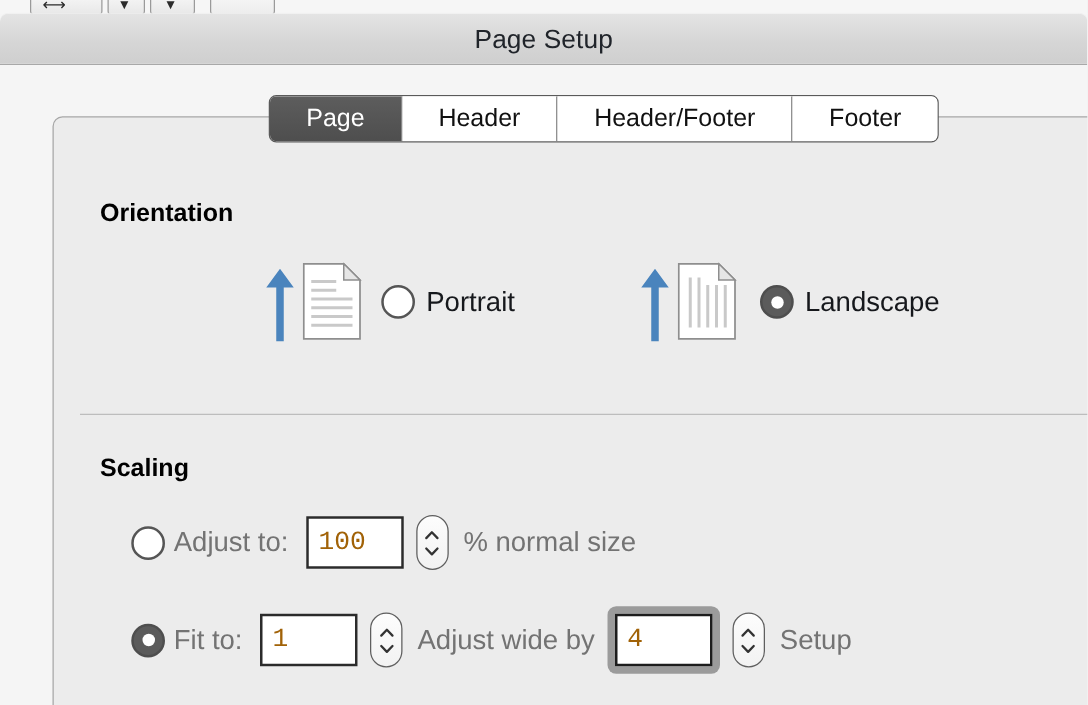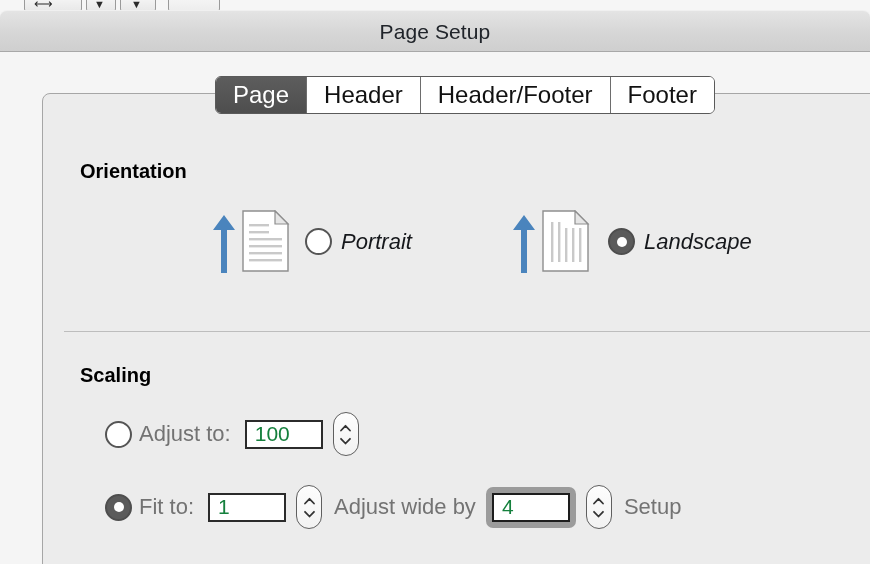--- a/index.html
+++ b/index.html
@@ -90,22 +90,22 @@
     border: 1px solid #5a5a5a;
     border-radius: 6px;
     overflow: hidden;
     background: #fff;
     z-index: 5;
   }
   .tab {
     display: flex;
     align-items: center;
     justify-content: center;
-    padding: 0 17px;
-    font-size: 24px;
+    padding: 0 29px;
+    font-size: 20px;
     color: #111;
     background: #fff;
     border-right: 1px solid #6d6d6d;
     white-space: nowrap;
     cursor: default;
   }
   .tab:last-child { border-right: none; }
   .tab.active {
     background: linear-gradient(#5d5d5d, #4e4e4e);
     color: #ffffff;
@@ -143,21 +143,20 @@
   #portrait-group  { left: 212px; top: 210px; }
   #landscape-group { left: 512px; top: 210px; }
 
   .up-arrow { position: absolute; left: 0; top: 3px; }
   .page-doc { position: absolute; left: 30px; top: 0; }
 
   .radio-row {
     position: absolute;
     display: flex;
     align-items: center;
-    font-style: italic;
   }
   #portrait-radio-row  { left: 305px; top: 228px; }
   #landscape-radio-row { left: 608px; top: 228px; }
 
   .radio {
     width: 27px; height: 27px;
     border-radius: 50%;
     background: #ffffff;
     border: 2px solid #555;
     flex: none;
@@ -194,28 +193,28 @@
   #fitto-row  { left: 105px; top: 485px; }
 
   .scale-radio { margin-right: 7px; }
   .scale-label {
     font-size: 22px;
     color: #737373;
     white-space: nowrap;
   }
 
   .numfield {
-    width: 78px; height: 29px;
+    width: 78px; height: 42px;
     background: #ffffff;
     border: 2px solid #2b2b2b;
     font-size: 21px;
-    color: #15803d;
+    color: #a16207;
     padding: 0 0 0 8px;
     line-height: 38px;
-    font-family: Liberation Sans, sans-serif;
+    font-family: Liberation Mono, monospace;
     outline: none;
     border-radius: 0;
   }
   .field-wrap { position: relative; display: inline-flex; align-items: center; }
   .field-wrap.focused {
     padding: 6px;
     background: #9b9b9b;
     border-radius: 7px;
   }
   .field-wrap.focused .numfield { border-color: #1d1d1d; }
@@ -335,20 +334,21 @@
       <input class="numfield" type="text" value="100" style="">
     </span>
     <span class="stepper gap-l2">
       <svg class="chev-up" width="13" height="8" viewBox="0 0 13 8">
         <polyline points="2,6.5 6.5,1.8 11,6.5" fill="none" stroke="#333" stroke-width="1.8" stroke-linecap="round" stroke-linejoin="round"></polyline>
       </svg>
       <svg width="13" height="8" viewBox="0 0 13 8">
         <polyline points="2,1.8 6.5,6.5 11,1.8" fill="none" stroke="#333" stroke-width="1.8" stroke-linecap="round" stroke-linejoin="round"></polyline>
       </svg>
     </span>
+    <span class="scale-label gap-l3">% normal size</span>
   </div>
 
   <div class="scale-row" id="fitto-row">
     <span class="radio checked scale-radio"></span>
     <span class="scale-label">Fit to:</span>
     <span class="field-wrap gap-l">
       <input class="numfield" type="text" value="1" style="">
     </span>
     <span class="stepper gap-l2">
       <svg class="chev-up" width="13" height="8" viewBox="0 0 13 8">

